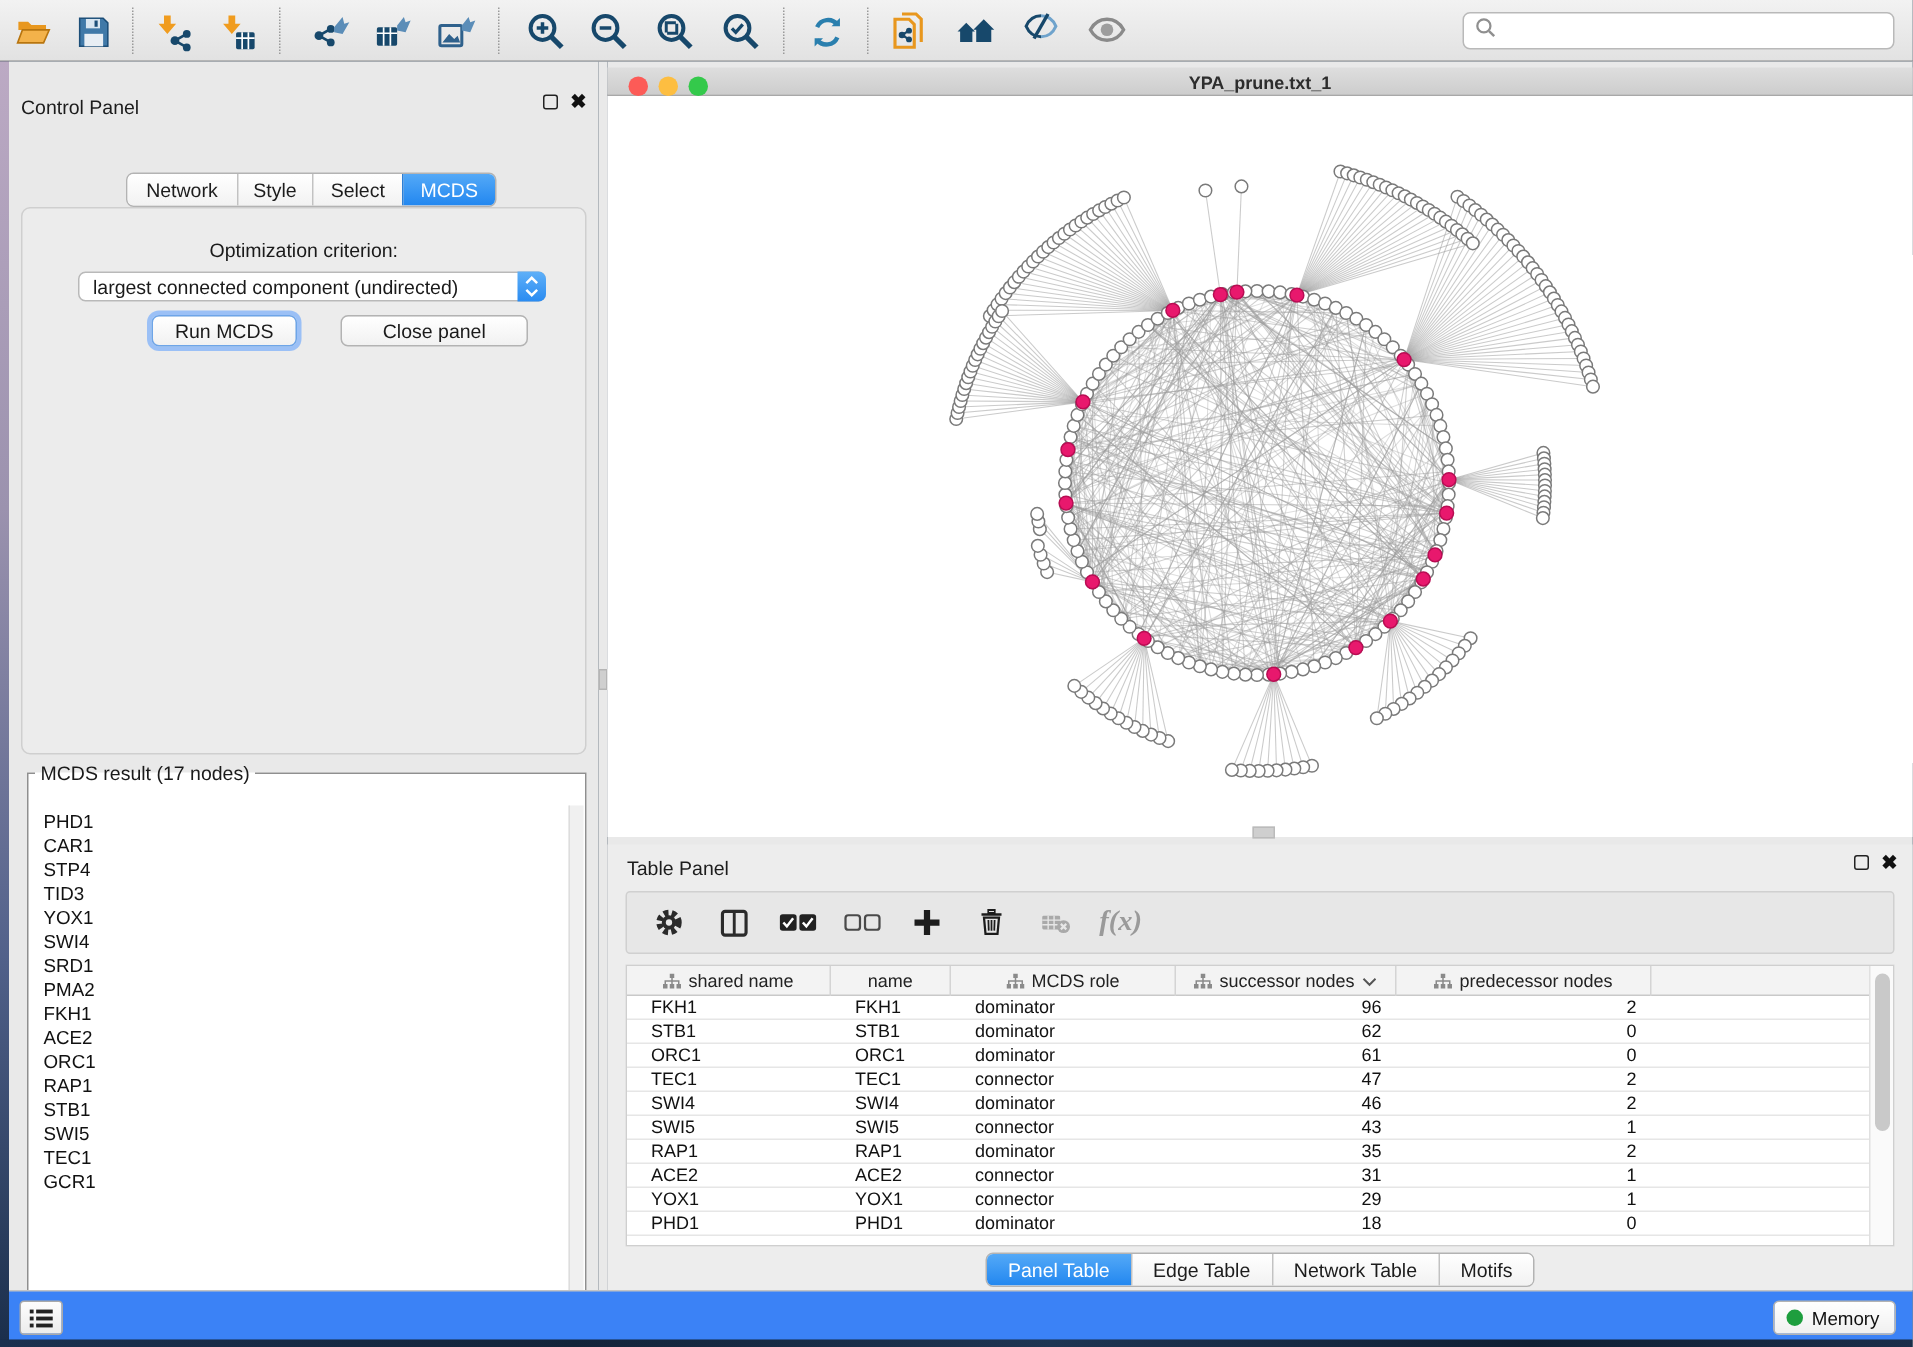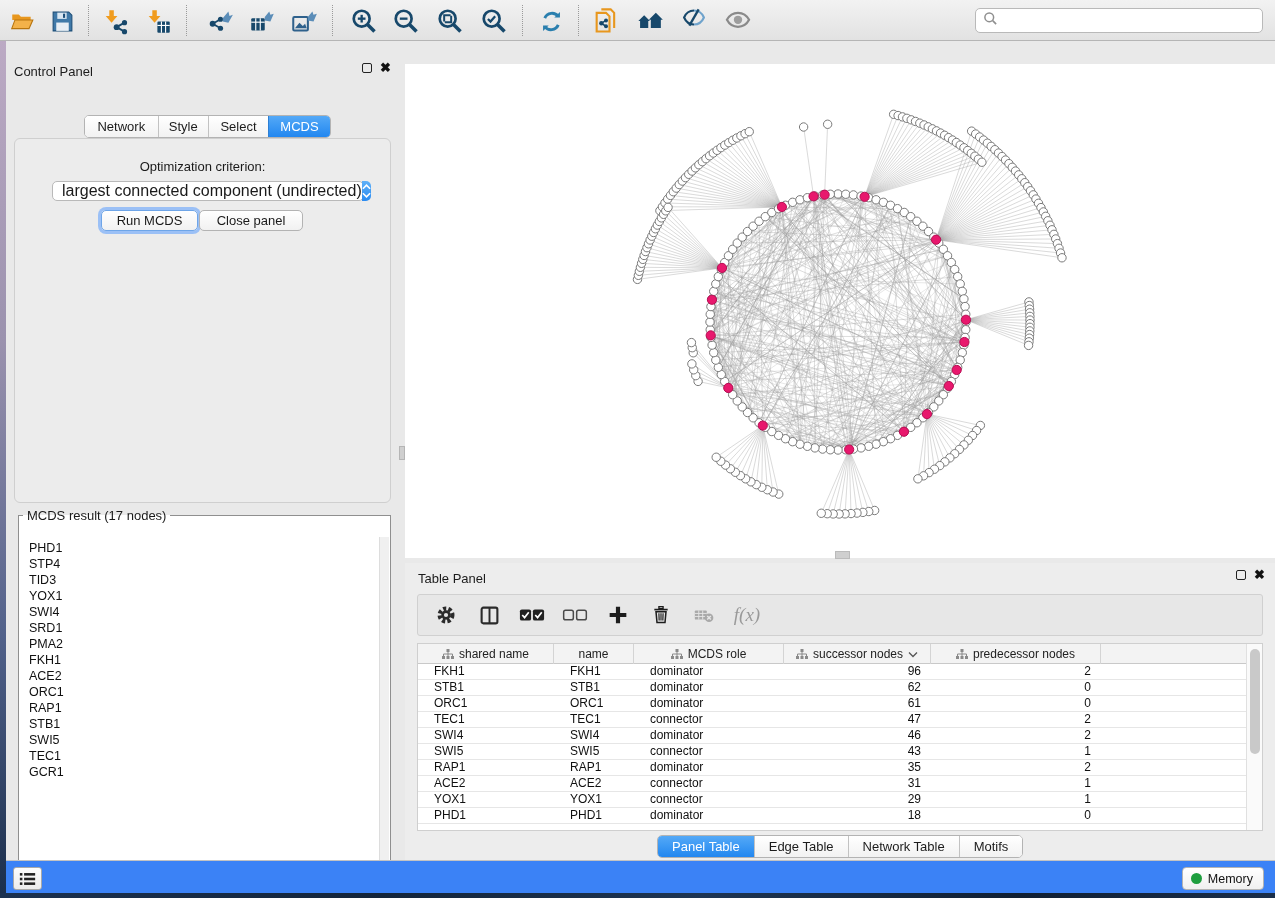--- a/index.html
+++ b/index.html
@@ -40,21 +40,21 @@
   .seg-tab.sel { background:linear-gradient(#54a9f7,#2287f0); color:#fff; border-left-color:#2d7fd4; }
   #cp-tabs { left:78px; top:74px; width:247px;justify-content:space-between; }
   #cp-tabs .seg-tab:nth-child(1){width:75px;} #cp-tabs .seg-tab:nth-child(2){width:52px;}
   #cp-tabs .seg-tab:nth-child(3){width:62px;} #cp-tabs .seg-tab:nth-child(4){width:64px;}
 
   .cp-content { position:absolute; left:8px; top:97px; width:377px; height:365px;
     background:#ececec; border:1px solid #cfcfcf; border-radius:6px; }
   .opt-label { position:absolute; left:0; top:20px; width:100%; text-align:center; font-size:13px; color:#1a1a1a; }
   .mac-select { position:absolute; left:37px; top:42px; width:312px; height:20px; background:#fff;
     border:1px solid #b9b9b9; border-radius:5px; display:flex; align-items:center; cursor:pointer; }
-  .mac-select .val { flex:1; font-size:16px; color:#1a1a1a; padding-left:9px; white-space:nowrap; }
+  .mac-select .val { flex:1; font-size:13px; color:#1a1a1a; padding-left:9px; white-space:nowrap; }
   .mac-select .stepper { width:19px; height:20px; margin:-1px -1px -1px 0;
     background:linear-gradient(#5fb0f8,#2a8bf1); border-radius:0 5px 5px 0;
     display:flex; flex-direction:column; align-items:center; justify-content:center; gap:2px; }
   .btn { position:absolute; height:21px; background:linear-gradient(#ffffff,#f1f1f1);
     border:1px solid #b3b3b3; border-radius:5px; font-size:13px; color:#1a1a1a;
     display:flex; align-items:center; justify-content:center; cursor:pointer; }
   .btn.focus { box-shadow:0 0 0 3px rgba(90,157,255,.55); border-color:#6ea5e8; }
 
   fieldset.mcds { position:absolute; left:12px; top:467px; width:373px; height:371px;
     border:1px solid #8f8f8f; background:#fff; }
@@ -79,21 +79,21 @@
   .net-canvas { position:absolute; left:0; top:19px; width:870px; height:494px; background:#fff; }
   .h-grip { position:absolute; left:430px; top:506px; width:15px; height:8px;
     background:#cfcfcf; border:1px solid #bbb; cursor:row-resize; }
 
   
   .table-panel { position:absolute; left:0; top:522px; width:870px; height:297px; background:#ededed; }
   .tp-title { position:absolute; left:13px; top:8px; font-size:13px; color:#1c1c1c; }
   .tp-winbtns { position:absolute; right:10px; top:7px; display:flex; gap:8px; align-items:center; }
   .tp-toolbar { position:absolute; left:12px; top:31px; width:846px; height:42px;
     background:#e7e7e7; border:1px solid #d0d0d0; border-radius:3px; display:flex; align-items:center; gap:17px; padding-left:15px; }
-  .tp-tool { width:26px; height:26px; display:flex; align-items:center; justify-content:center; cursor:pointer; }
+  .tp-tool { width:26px; height:26px; display:flex; align-items:center; justify-content:center; cursor:pointer;font-weight:bold; }
   .tp-tool.disabled { cursor:default; }
   .fx { font-family:"Liberation Serif", serif; font-style:italic; font-size:19px; color:#9a9a9a; }
 
   .tbl { position:absolute; left:12px; top:80px; width:846px; height:188px; background:#fff; border:1px solid #cfcfcf; }
   .tbl-head { position:absolute; left:0; top:0; width:829px; height:20px; background:#f3f3f3;
     border-bottom:1px solid #c9c9c9; display:flex; }
   .th { position:relative; height:20px; border-right:1px solid #d4d4d4; display:flex;
     align-items:center; justify-content:center; gap:5px; font-size:12px; color:#222; cursor:pointer; }
   .tbl-body { position:absolute; left:0; top:20px; width:829px; bottom:0; overflow:hidden; }
   .tr { display:flex; height:16px; border-bottom:1px solid #e6e6e6; background:#fff; }
@@ -299,27 +299,28 @@
         <span class="stepper">
           <svg width="9" height="6" viewBox="0 0 10 6">
               <path d="M1 5l4-4 4 4" fill="none" stroke="#fff" stroke-width="1.8"></path>
             </svg>
           <svg width="9" height="6" viewBox="0 0 10 6">
               <path d="M1 1l4 4 4-4" fill="none" stroke="#fff" stroke-width="1.8"></path>
             </svg>
         </span>
       </div>
       <div class="btn focus" style="left:86px; top:71px; width:97px;">Run MCDS</div>
-      <div class="btn" style="left:184px; top:71px; width:104px;">Close panel</div>
+      <div class="btn" style="left:212px; top:71px; width:125px;">Close panel</div>
     </div>
 
     <fieldset class="mcds">
       <legend>MCDS result (17 nodes)</legend>
       <div class="mcds-list" id="mcds-list">
           <div class="mcds-item">PHD1</div>
+          <div class="mcds-item">CAR1</div>
           <div class="mcds-item">STP4</div>
           <div class="mcds-item">TID3</div>
           <div class="mcds-item">YOX1</div>
           <div class="mcds-item">SWI4</div>
           <div class="mcds-item">SRD1</div>
           <div class="mcds-item">PMA2</div>
           <div class="mcds-item">FKH1</div>
           <div class="mcds-item">ACE2</div>
           <div class="mcds-item">ORC1</div>
           <div class="mcds-item">RAP1</div>
@@ -332,20 +333,26 @@
     </fieldset>
   </div>
 
   <div class="v-split">
     <div class="grip"></div>
   </div>
 
   <div class="right-region">
 
     <div class="net-window">
+      <div class="net-titlebar">
+        <span class="tl" style="left: 14px; background: rgb(252, 91, 87);" id="tl0"></span>
+        <span class="tl" style="left: 34px; background: rgb(253, 190, 65);" id="tl1"></span>
+        <span class="tl" style="left: 54px; background: rgb(52, 201, 75);" id="tl2"></span>
+        <span class="net-title">YPA_prune.txt_1</span>
+      </div>
       <div class="net-canvas">
         <svg id="net-svg" width="870" height="494">
             <g stroke="#9e9e9e" stroke-width="0.7" stroke-opacity="0.45">
               <line x1="409.92735515982014" y1="132.09665191076562" x2="313.3179209362669" y2="303.3894255414446" stroke-opacity="0.35"></line>
               <line x1="417.57130492731864" y1="385.0667358845509" x2="505.71228758158793" y2="363.341934834388" stroke-opacity="0.35"></line>
               <line x1="463.63240502880745" y1="382.28055263053466" x2="560.0667358845509" y2="242.57130492731864" stroke-opacity="0.35"></line>
               <line x1="394.91960910653404" y1="380.20427091309386" x2="307.0966519107656" y2="281.07264484017986" stroke-opacity="0.35"></line>
               <line x1="561" y1="258" x2="538.341934834388" y2="185.28771241841207" stroke-opacity="0.35"></line>
               <line x1="305.23352905941533" y1="250.27155232994744" x2="425.27155232994744" y2="385.76647094058467" stroke-opacity="0.35"></line>
               <line x1="552.6820790637331" y1="212.61057445855545" x2="528.8093757659009" y2="342.8797002548218" stroke-opacity="0.35"></line>

